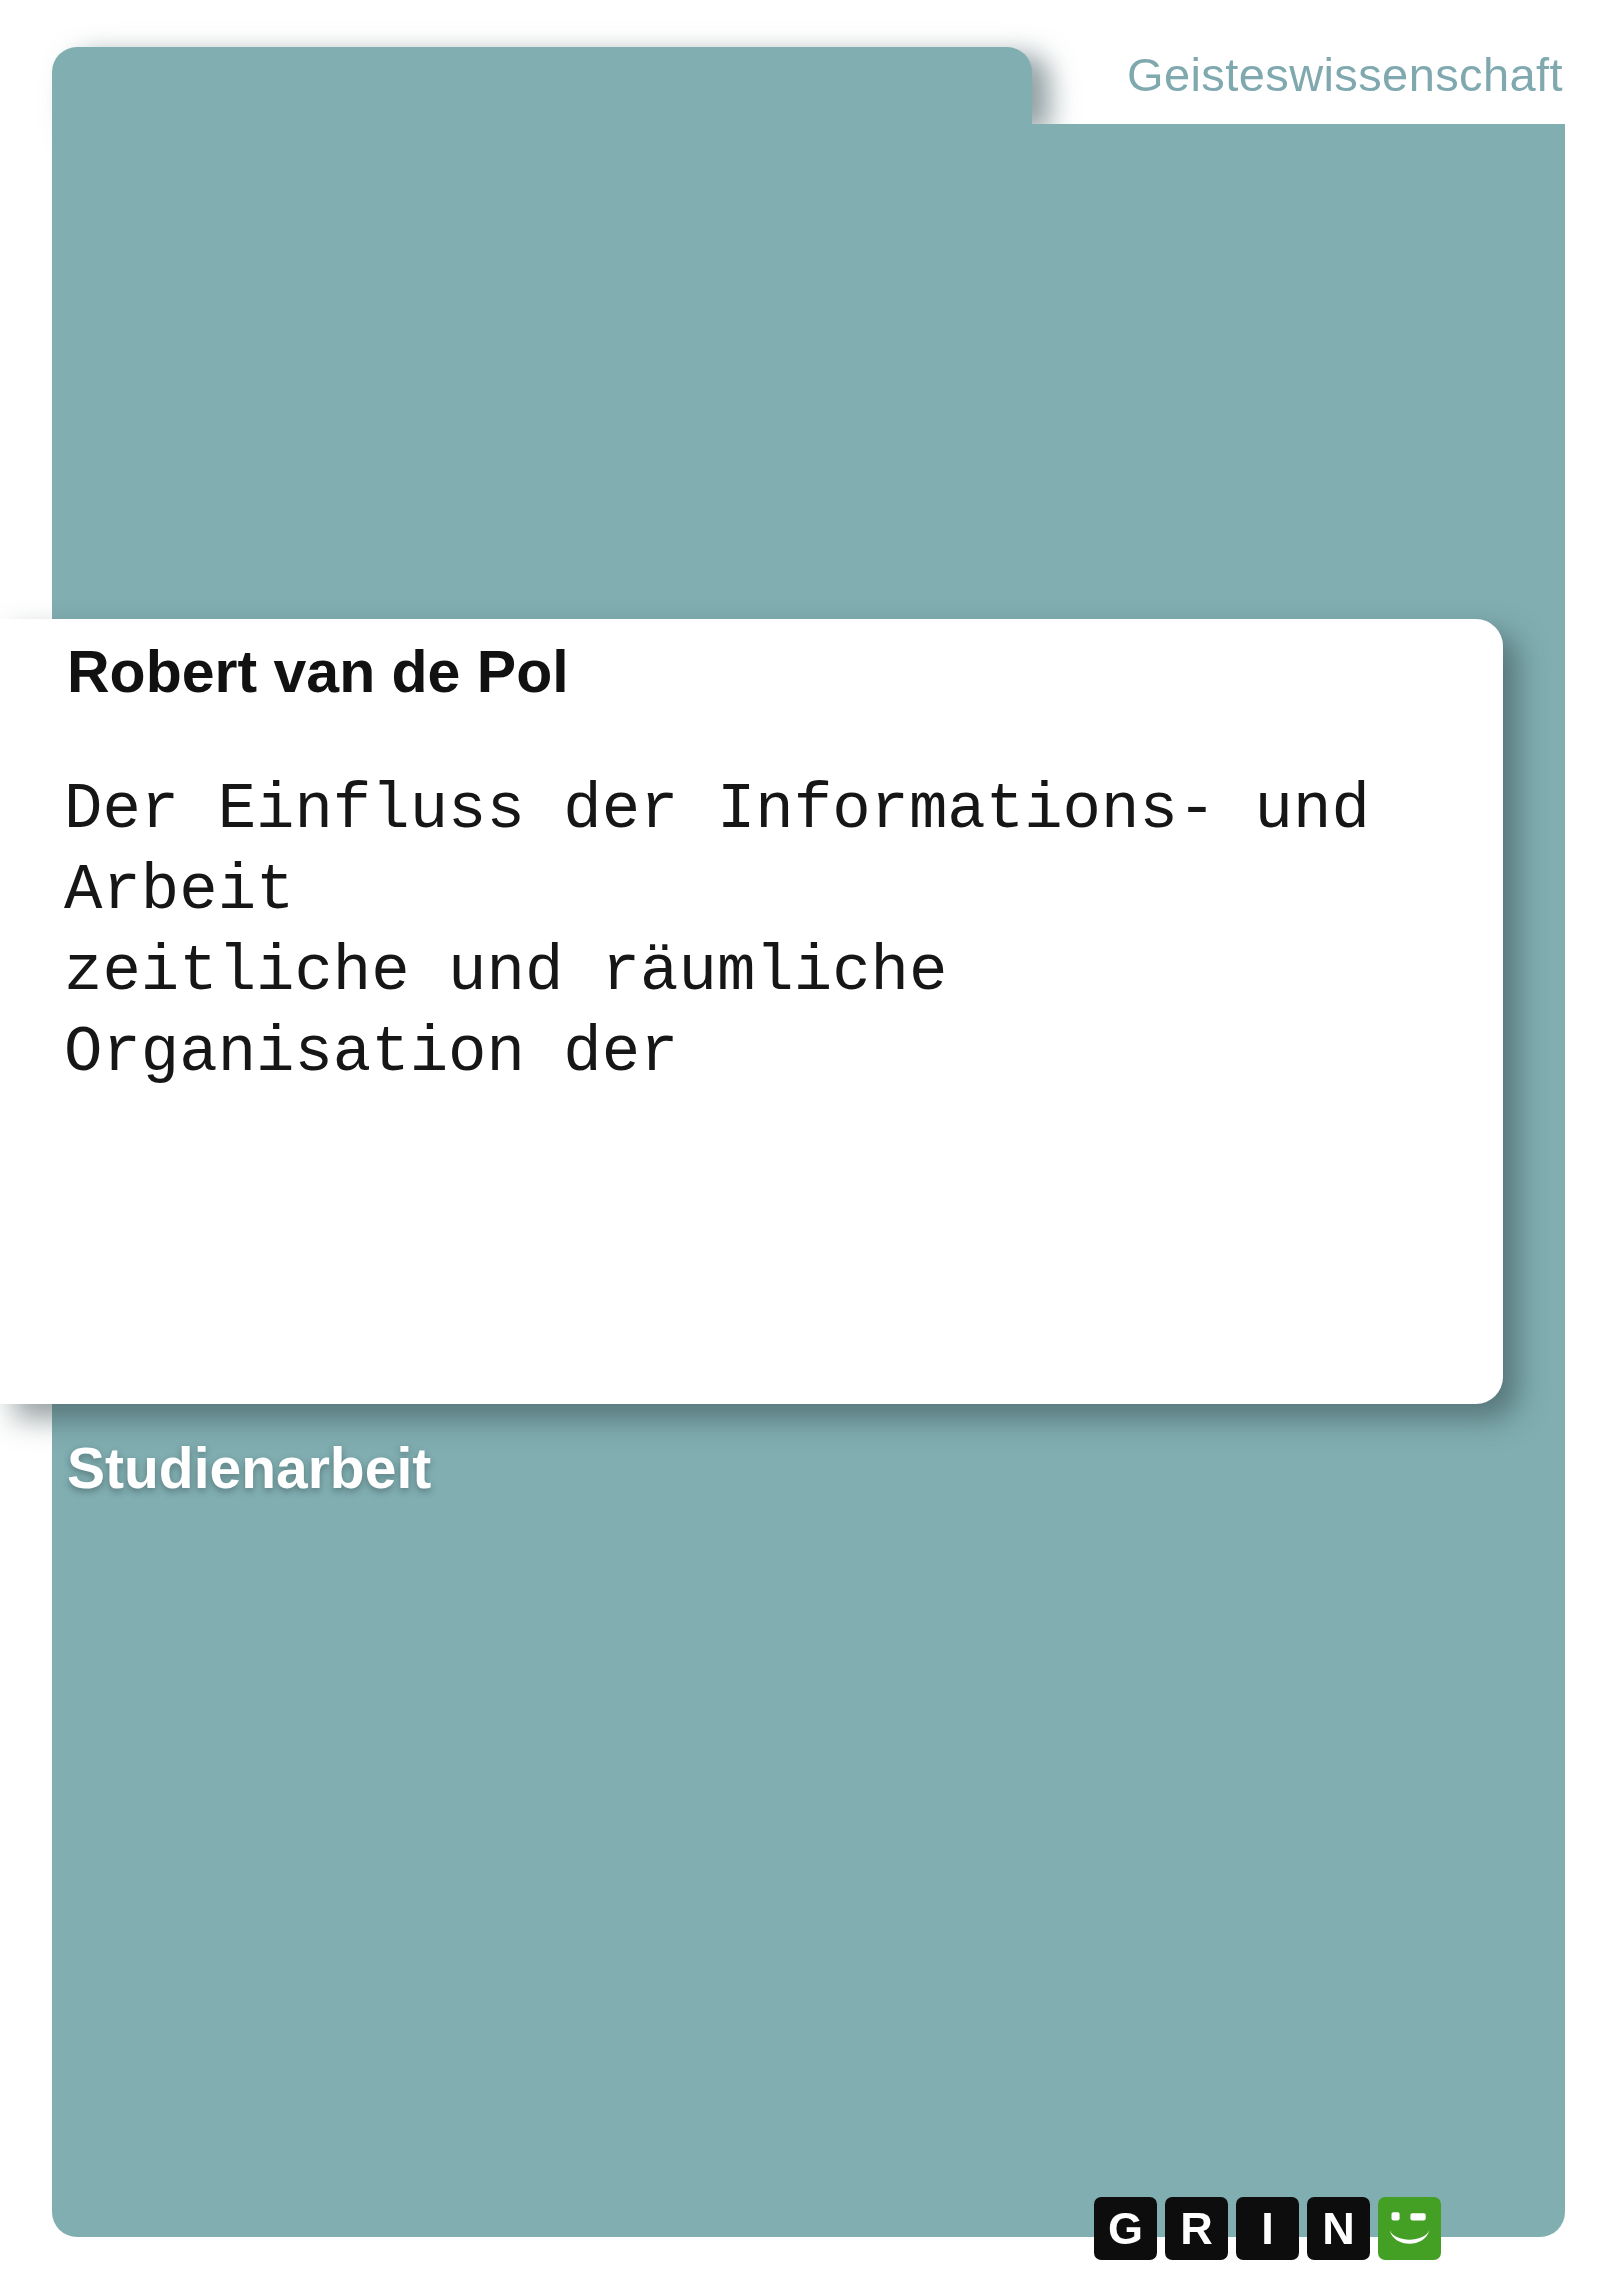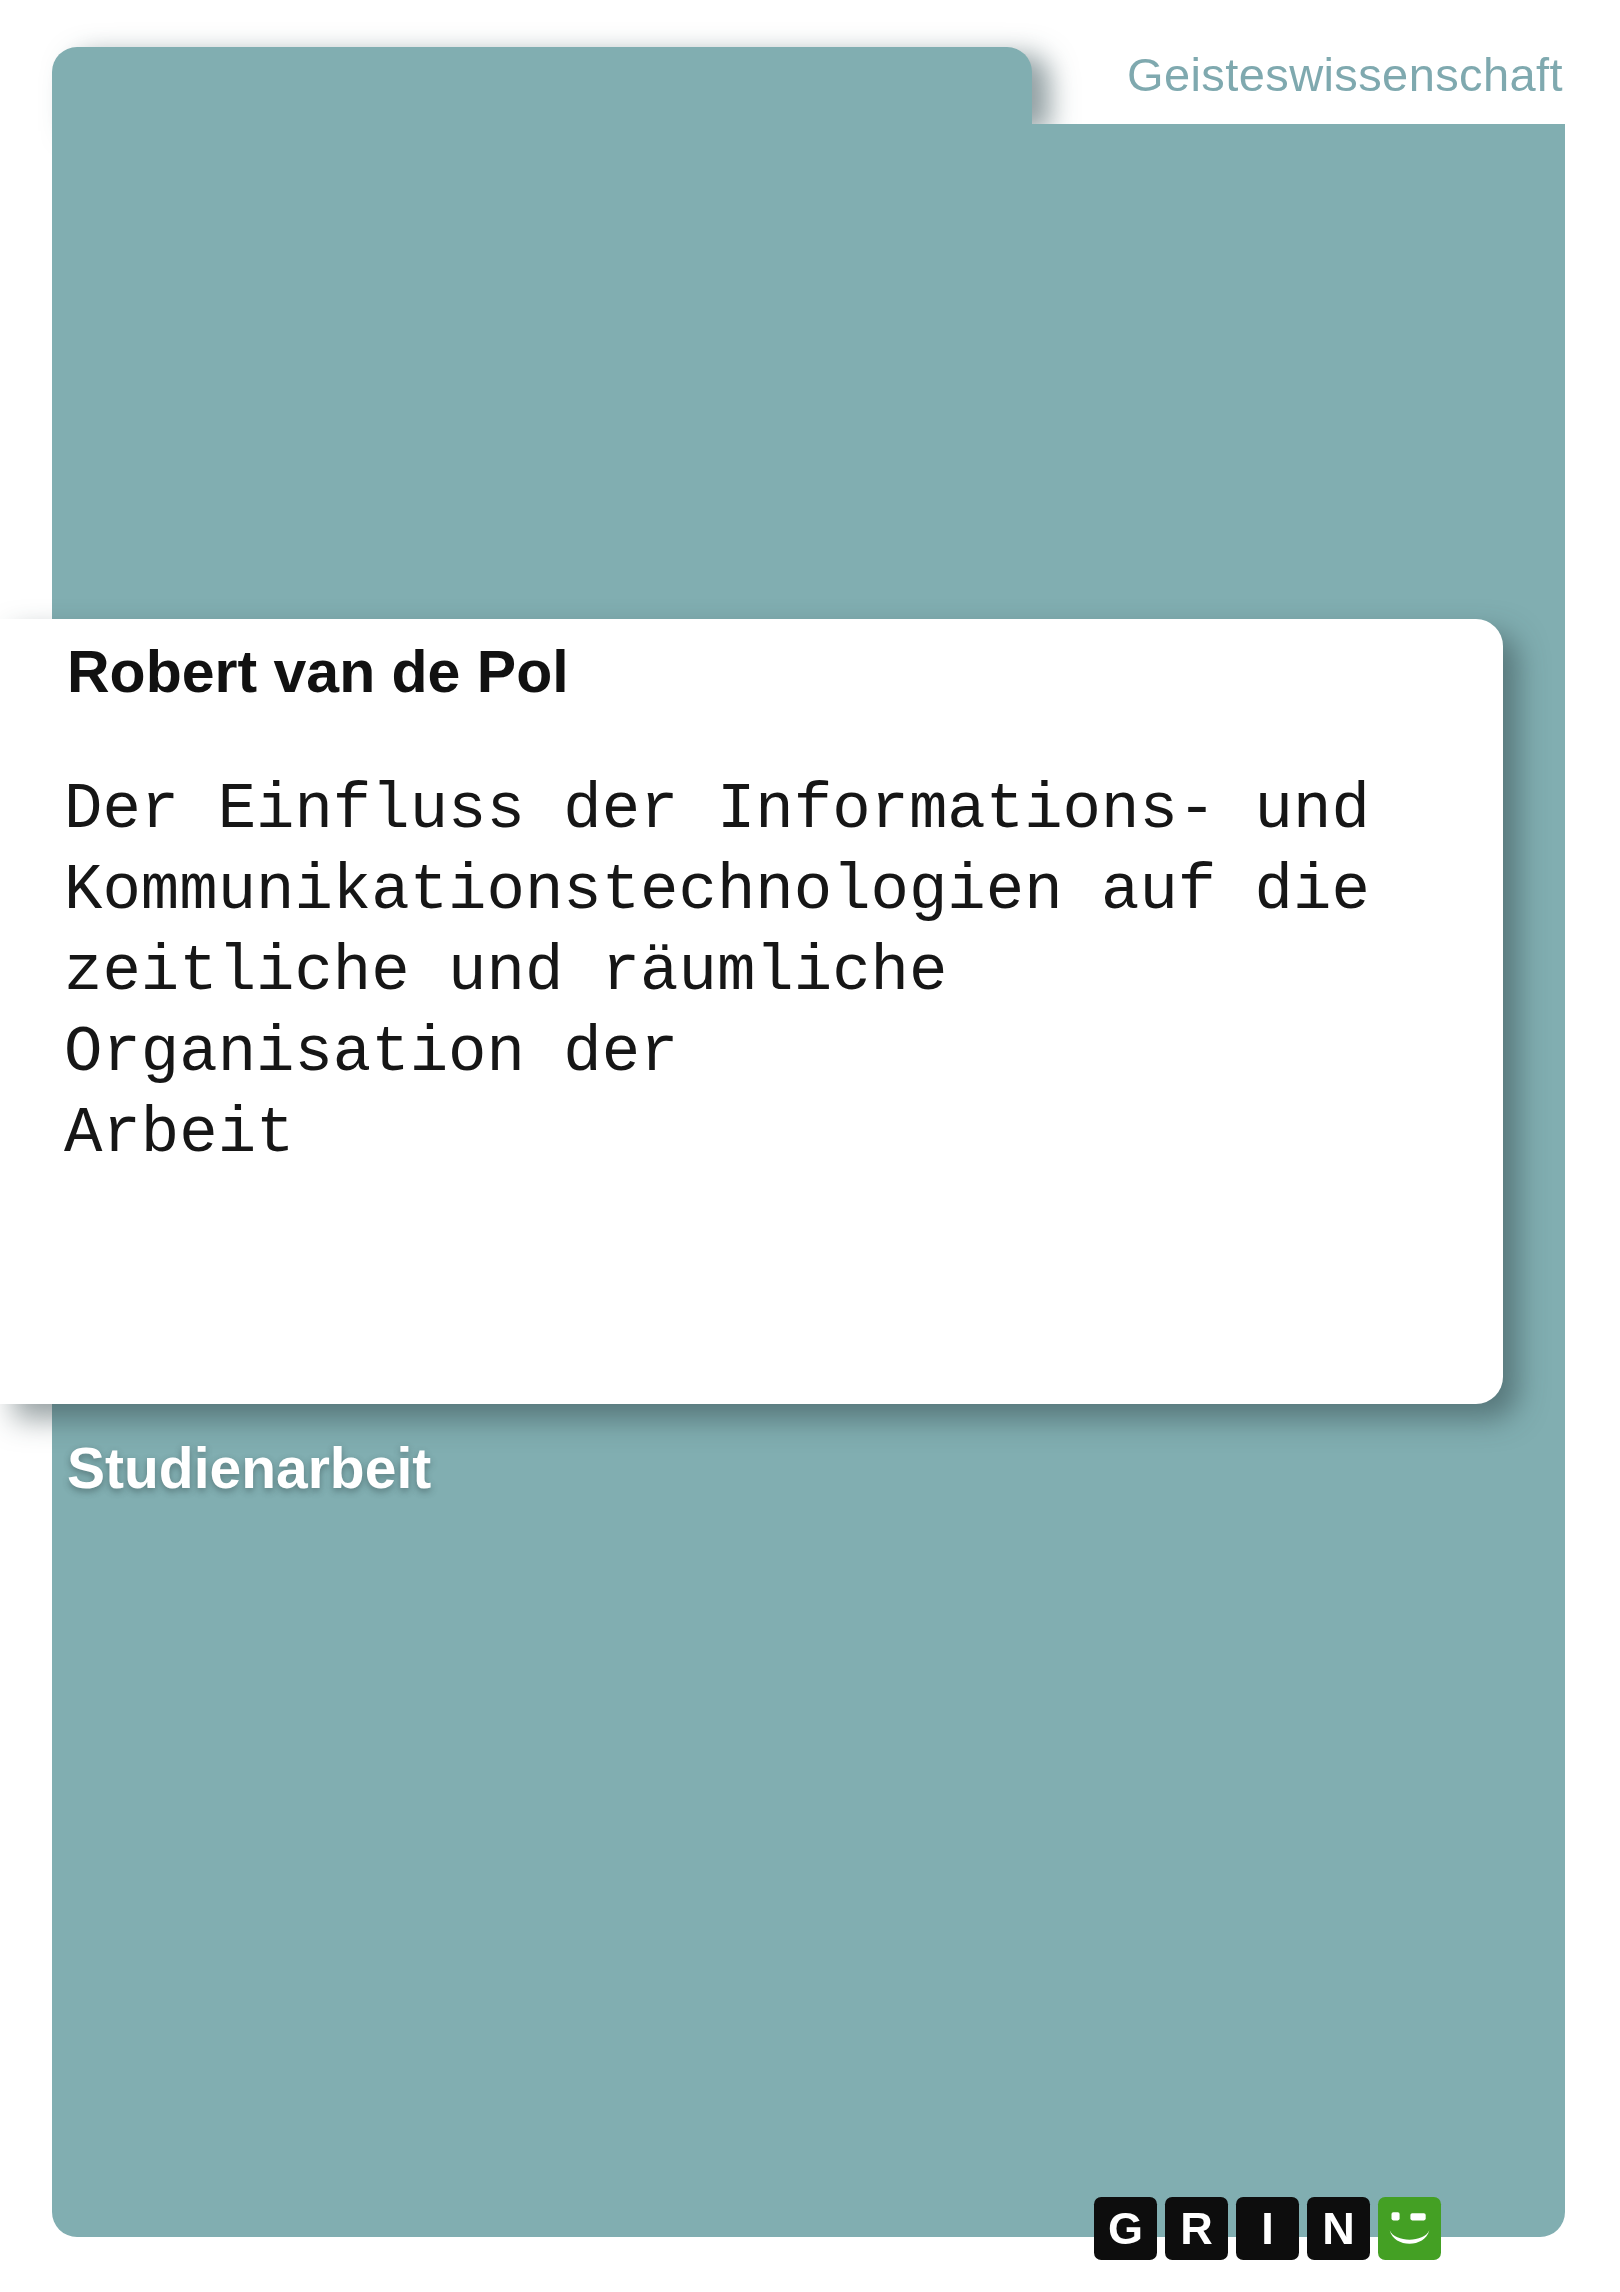--- a/index.html
+++ b/index.html
@@ -81,23 +81,22 @@
   <div class="cover-body"></div>
 
   <div class="category-label">Geisteswissenschaft</div>
 
   <div class="title-card"></div>
 
   <div class="author-name">Robert van de Pol</div>
 
   <div class="book-title">
     <div>Der Einfluss der Informations- und</div>
-    <div>Kommunikationstechnologien auf die</div>
+    <div>Arbeit</div>
     <div>zeitliche und räumliche Organisation der</div>
-    <div>Arbeit</div>
   </div>
 
   <div class="doc-type-label">Studienarbeit</div>
 
   <div class="grin-logo">
     <div class="grin-letter-box">
       <span class="grin-letter">G</span>
     </div>
     <div class="grin-letter-box">
       <span class="grin-letter">R</span>

